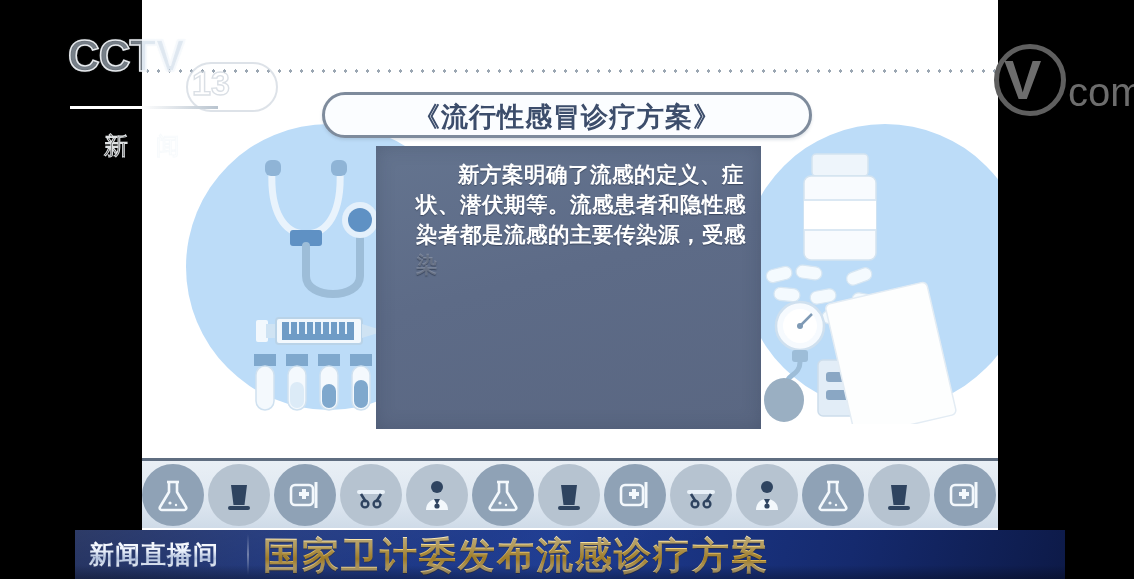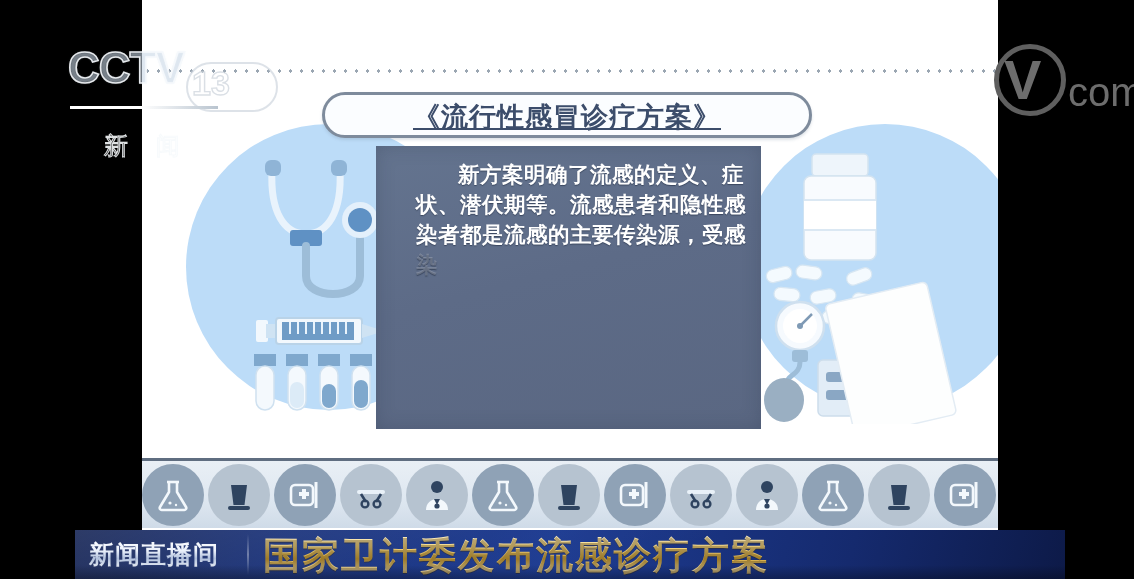--- a/index.html
+++ b/index.html
@@ -38,21 +38,20 @@
     position: absolute; left: 0; top: 0;
     font-size: 44px;
     font-weight: bold;
     letter-spacing: -1px;
     font-family: "Liberation Sans", sans-serif;
     color: rgba(255,255,255,0.0);
     -webkit-text-stroke: 1.6px rgba(245,248,252,0.92);
     text-shadow: 0 0 2px rgba(200,215,230,0.6);
     line-height: 1;
     white-space: nowrap;
-    margin-top: 12px;
   }
   .bug-13 {
     position: absolute; left: 124px; top: 32px;
     font-size: 34px; font-weight: bold;
     font-family: "Liberation Sans", sans-serif;
     color: rgba(255,255,255,0.0);
     -webkit-text-stroke: 1.4px rgba(205,212,220,0.75);
     line-height: 1;
   }
   .bug-13-ring {
@@ -180,21 +179,20 @@
   .title-pill-text {
     position: absolute;
     left: 0; right: 0; top: 4px;
     text-align: center;
     font-family: "DejaVu Sans", sans-serif;
     font-size: 27px;
     font-weight: bold;
     color: #3c4d6b;
     letter-spacing: 1px;
     white-space: nowrap;
-    text-decoration: underline;
   }
 
   
   .illus-left { position: absolute; left: 90px; top: 78px; width: 200px; height: 260px; }
   .illus-right { position: absolute; left: 618px; top: 70px; width: 210px; height: 280px; }
 
   
   .icon-strip {
     position: absolute;
     left: 0px; top: 458px;

